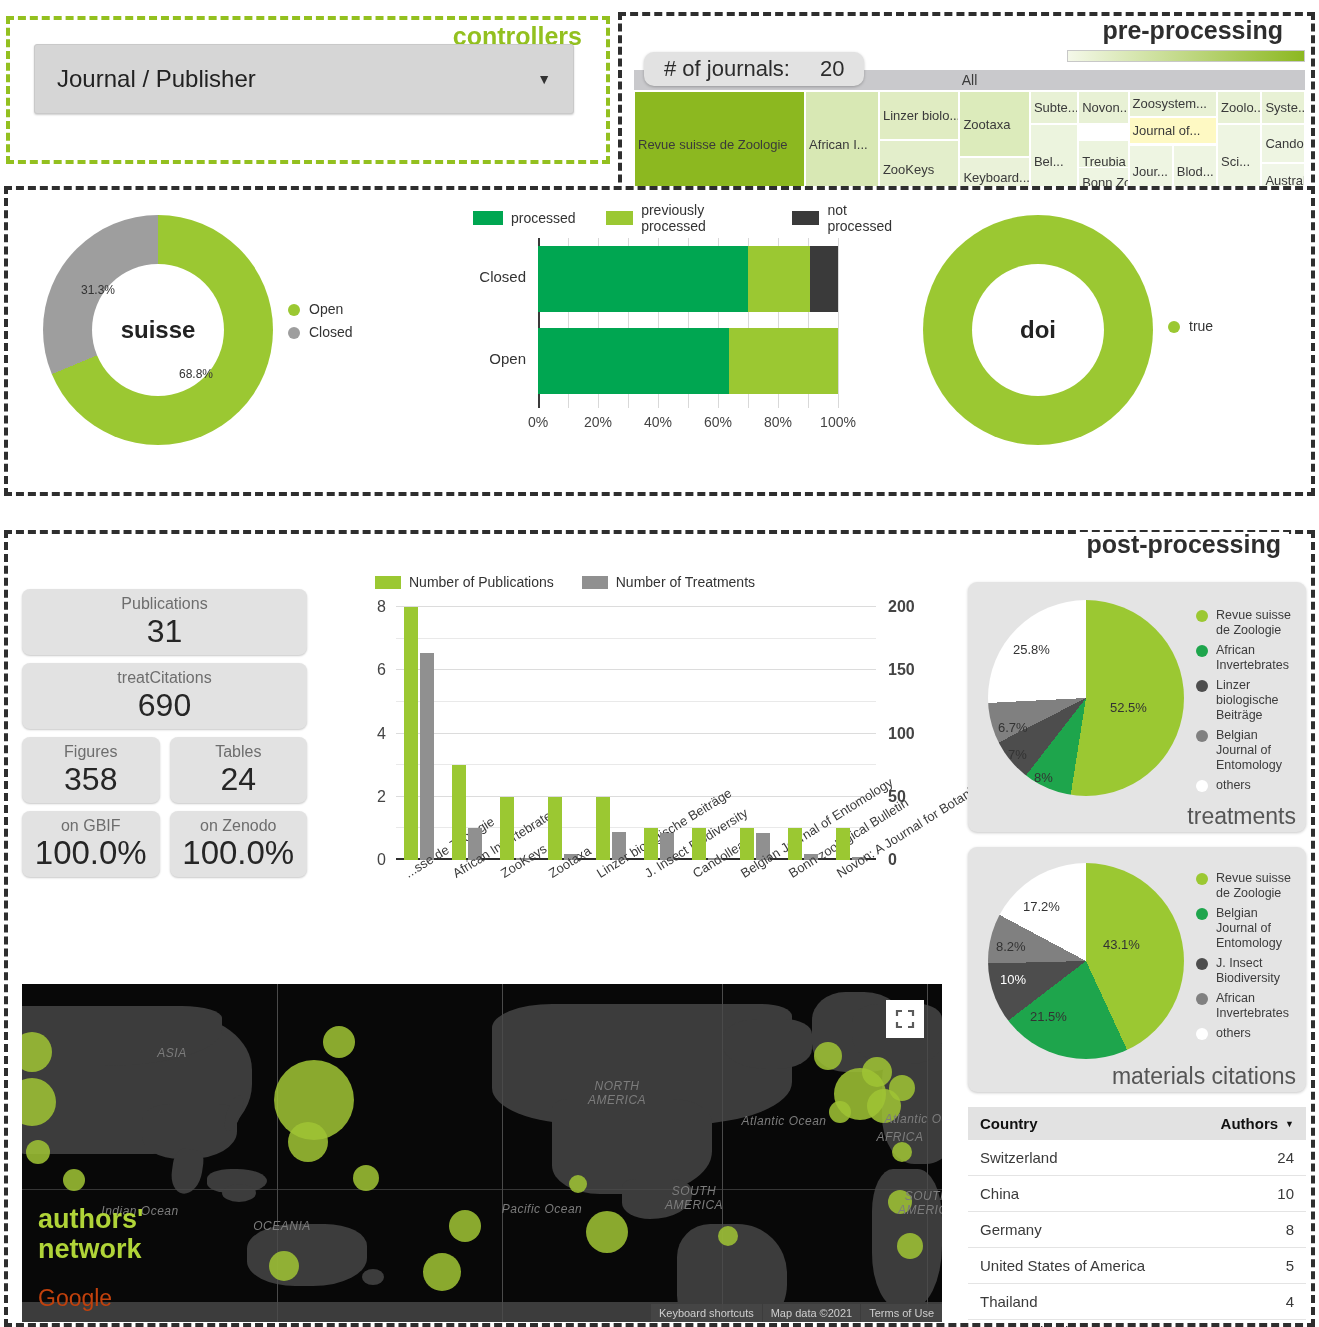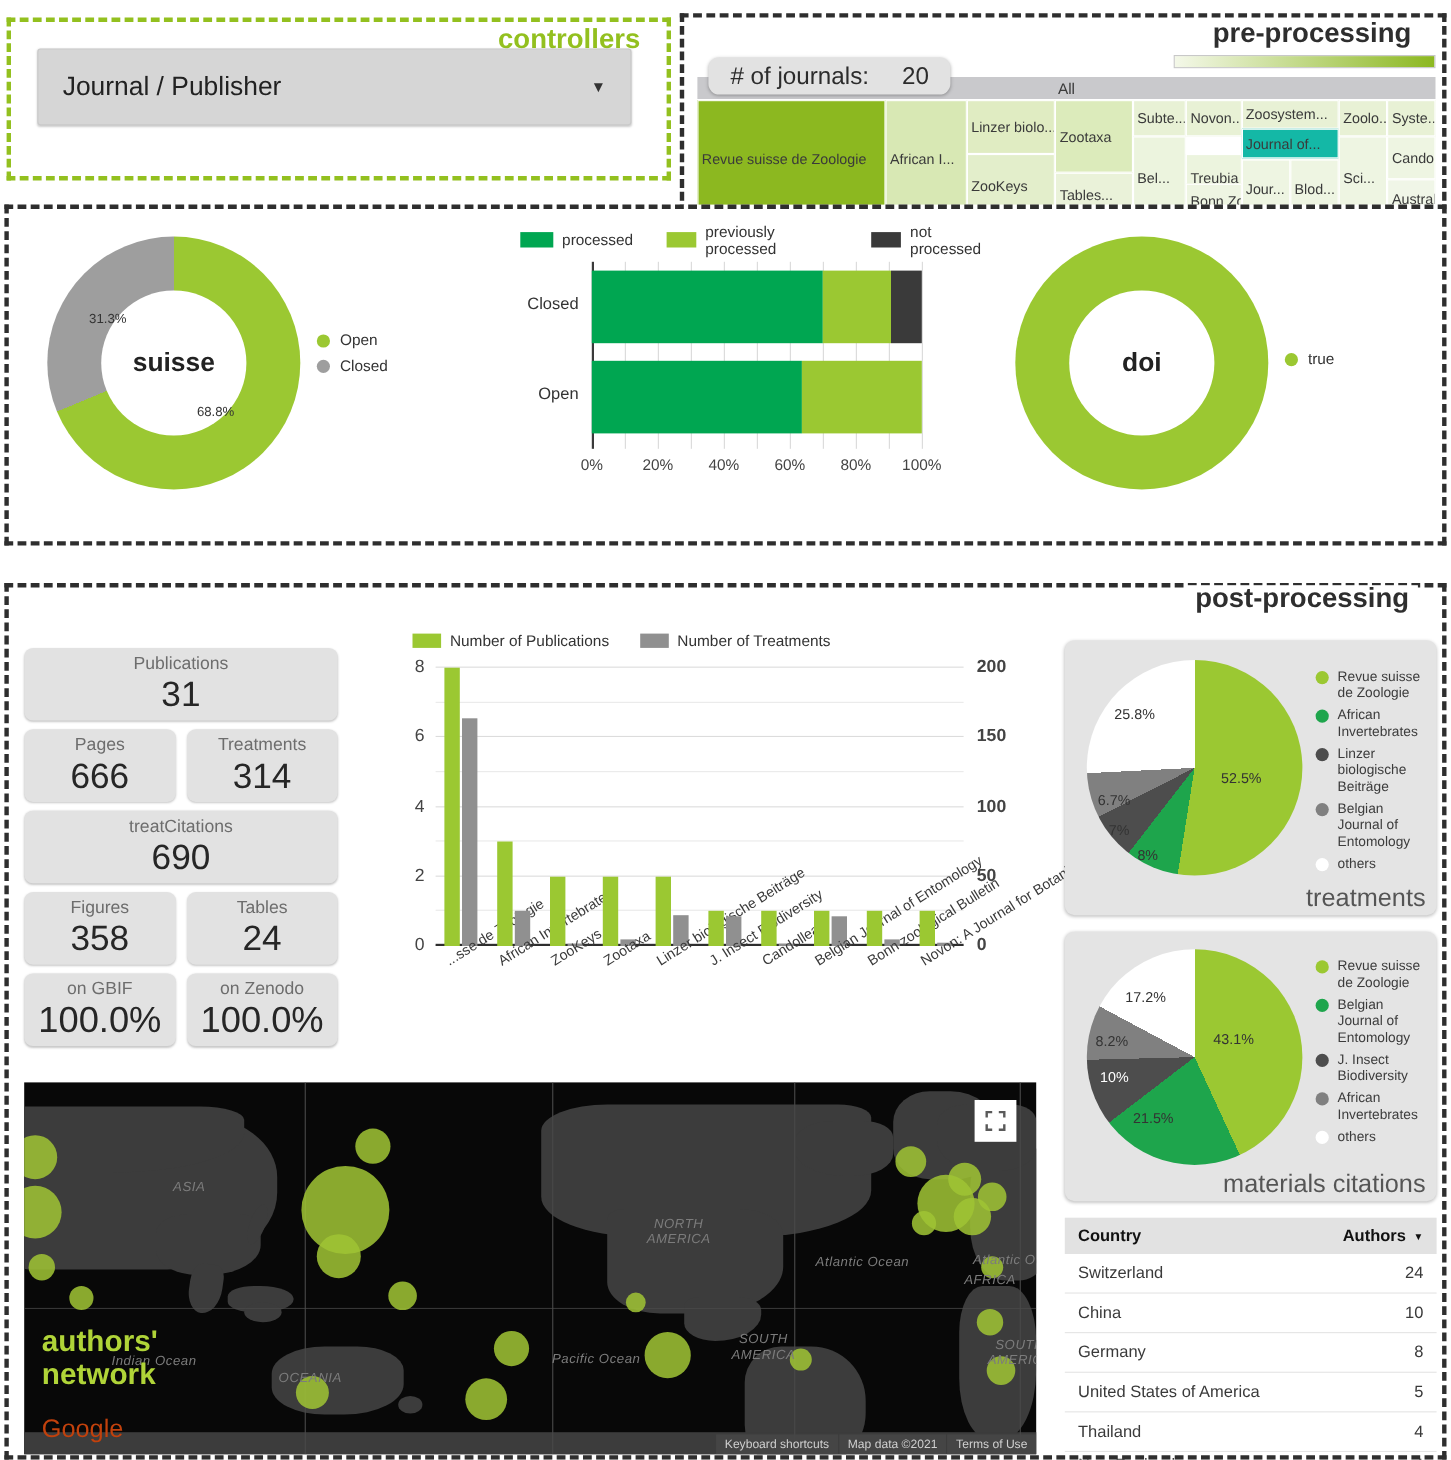--- a/index.html
+++ b/index.html
@@ -176,21 +176,21 @@
 
   
   #map-widget {
     position:absolute; left:14px; top:450px; width:920px; height:338px;
     background:#080808; overflow:hidden;
   }
   .landmass { position:absolute; background:#3c3c3c; }
   .map-bubble { position:absolute; border-radius:50%; background:rgba(160,196,52,.86); }
   .map-region-label {
     position:absolute; color:#7c7c7c; font-size:12px; font-style:italic;
-    letter-spacing:.5px; text-align:center;margin-top:26px;
+    letter-spacing:.5px; text-align:center;
   }
   .map-gridline { position:absolute; background:#4a4a4a; }
   #map-title {
     position:absolute; left:16px; bottom:58px; color:#b0d438;
     font-size:27px; font-weight:bold; line-height:30px;
   }
   #map-google { position:absolute; left:16px; bottom:10px; color:#c2410c; font-size:23px; }
   #map-fullscreen {
     position:absolute; right:18px; top:16px; width:38px; height:38px;
     background:#fff; display:flex; align-items:center; justify-content:center;
@@ -246,41 +246,41 @@
       <div class="tm" style="left: 36.5%; top: 0%; width: 12%; height: 46%; background: rgb(224, 236, 194);">
         <span>Linzer biolo...</span>
       </div>
       <div class="tm" style="left: 36.5%; top: 46%; width: 12%; height: 54%; background: rgb(227, 238, 203);">
         <span>ZooKeys</span>
       </div>
       <div class="tm" style="left: 48.5%; top: 0%; width: 10.5%; height: 62%; background: rgb(220, 235, 187); align-items: center;">
         <span>Zootaxa</span>
       </div>
       <div class="tm" style="left: 48.5%; top: 62%; width: 10.5%; height: 38%; background: rgb(234, 242, 217);">
-        <span>Tables...</span>
+        <span>Keyboard...</span>
       </div>
       <div class="tm" style="left: 59%; top: 0%; width: 7.2%; height: 31%; background: rgb(232, 241, 213);">
         <span>Subte...</span>
       </div>
       <div class="tm" style="left: 66.2%; top: 0%; width: 7.5%; height: 31%; background: rgb(232, 241, 213);">
         <span>Novon...</span>
       </div>
       <div class="tm" style="left: 59%; top: 31%; width: 7.2%; height: 69%; background: rgb(236, 244, 222); align-items: center;">
         <span>Bel...</span>
       </div>
       <div class="tm" style="left: 66.2%; top: 31%; width: 7.5%; height: 40%; background: rgb(236, 244, 222); margin-top: 16px;">
         <span>Treubia</span>
       </div>
       <div class="tm" style="left: 66.2%; top: 71%; width: 7.5%; height: 29%; background: rgb(238, 245, 226);">
         <span>Bonn Zo...</span>
       </div>
       <div class="tm" style="left: 73.7%; top: 0%; width: 13.2%; height: 24%; background: rgb(232, 241, 213);">
         <span>Zoosystem...</span>
       </div>
-      <div class="tm" style="left: 73.7%; top: 24%; width: 13.2%; height: 26%; background: #14b8a6;">
+      <div class="tm" style="left: 73.7%; top: 24%; width: 13.2%; height: 26%; background: #fef9c3;">
         <span>Journal of...</span>
       </div>
       <div class="tm" style="left: 73.7%; top: 50%; width: 6.6%; height: 50%; background: rgb(238, 245, 226);">
         <span>Jour...</span>
       </div>
       <div class="tm" style="left: 80.3%; top: 50%; width: 6.6%; height: 50%; background: rgb(238, 245, 226);">
         <span>Blod...</span>
       </div>
       <div class="tm" style="left: 86.9%; top: 0%; width: 6.6%; height: 31%; background: rgb(232, 241, 213);">
         <span>Zoolo...</span>
@@ -388,30 +388,20 @@
   </div>
 </div>
 
 <div id="postprocessing-panel">
   <div class="dash-label lbl-post">post-processing</div>
 
   <div id="stats-panel">
     <div class="tile">
       <div class="cap">Publications</div>
       <div class="val">31</div>
-    </div>
-    <div class="tile-row">
-      <div class="tile">
-        <div class="cap">Pages</div>
-        <div class="val">666</div>
-      </div>
-      <div class="tile">
-        <div class="cap">Treatments</div>
-        <div class="val">314</div>
-      </div>
     </div>
     <div class="tile-row">
       <div class="tile">
         <div class="cap">treatCitations</div>
         <div class="val">690</div>
       </div>
     </div>
     <div class="tile-row">
       <div class="tile">
         <div class="cap">Figures</div>

